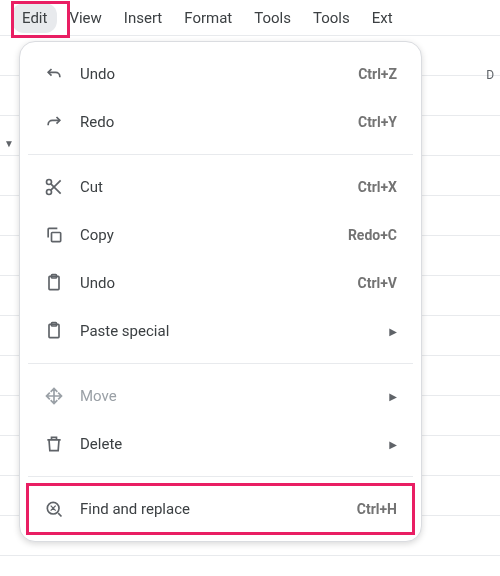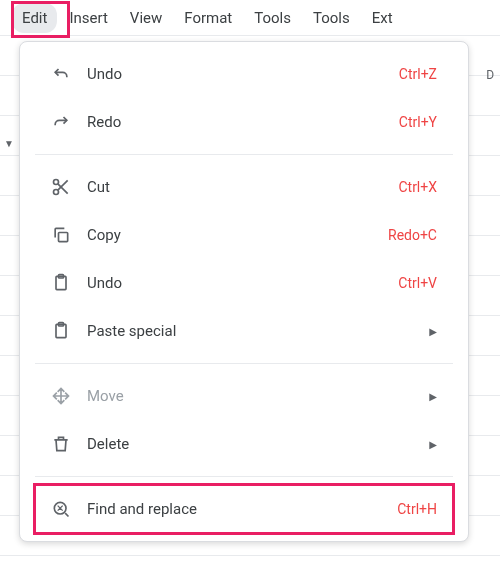--- a/index.html
+++ b/index.html
@@ -34,26 +34,26 @@
   }
   .highlight-box-edit {
     position: absolute;
     border: 3px solid #e91e63;
     pointer-events: none;
   }
   .dropdown {
     position: absolute;
     top: 41px;
     left: 19px;
-    width: 450px;
+    width: 403px;
     background: #fff;
     border: 1px solid #dadce0;
-    border-radius: 8px;
+    border-radius: 16px;
     box-shadow: 0 2px 6px rgba(0,0,0,0.15);
-    padding: 8px 15px;
+    padding: 8px 8px;
   }
   .dd-item {
     display: flex;
     align-items: center;
     height: 48px;
     padding: 0 16px;
     cursor: pointer;
     position: relative;
   }
   .dd-item.disabled { cursor: default; }
@@ -70,22 +70,22 @@
     flex-shrink: 0;
   }
   .dd-icon svg { width: 20px; height: 20px; }
   .dd-label {
     flex: 1;
     font-size: 15px;
     color: #3c4043;
   }
   .dd-shortcut {
     font-size: 14px;
-    color: #ef4444;
-    font-weight: 400;
+    color: #737373;
+    font-weight: 700;
   }
   .dd-submenu {
     color: #5f6368;
     font-size: 10px;
     margin-left: 8px;
   }
   .dd-sep {
     height: 1px;
     background: #e8eaed;
     margin: 8px 0;
@@ -143,22 +143,22 @@
     <div class="row-line"></div>
     <div class="row-line"></div>
   <div class="row-line"></div>
 </div>
 
 <div class="col-d">D</div>
 <div class="dropdown-arrow">▼</div>
 
 <div class="menubar">
   <div class="menu-item active">Edit</div>
+  <div class="menu-item">View</div>
   <div class="menu-item">Insert</div>
-  <div class="menu-item">View</div>
   <div class="menu-item">Format</div>
   <div class="menu-item">Tools</div>
   <div class="menu-item">Tools</div>
   <div class="menu-item">Ext</div>
 </div>
 
 <div class="highlight-box-edit" style="top:1px;left:11px;width:59px;height:37px;"></div>
 
 <div class="dropdown">
 

